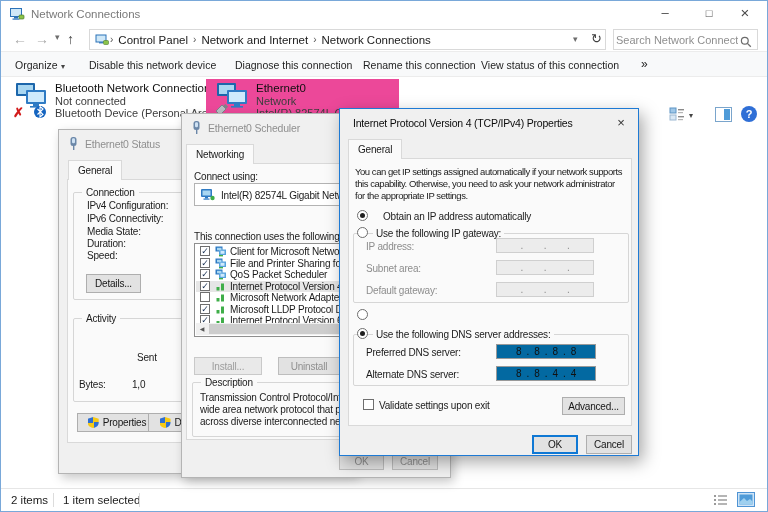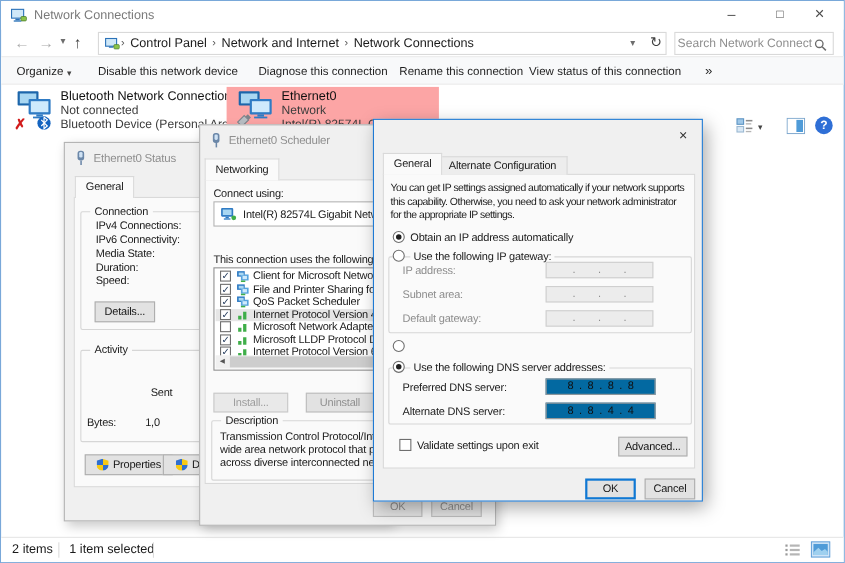--- a/index.html
+++ b/index.html
@@ -15,21 +15,21 @@
   .addr{position:absolute;left:88px;top:28px;width:517px;height:21px;background:#fff;border:1px solid #d9d9d9;display:flex;align-items:center;font-size:11.5px;color:#1a1a1a}
   .crumb{padding:0 4px;white-space:nowrap}
   .csep{color:#555;font-size:10px;padding:0 1px}
   .search{position:absolute;left:612px;top:28px;width:145px;height:21px;background:#fff;border:1px solid #d9d9d9}
   .search input{border:0;outline:0;width:122px;height:17px;margin:1px 0 0 2px;font:11px "Liberation Sans",sans-serif;color:#333;background:transparent}
   .search input::placeholder{color:#8f8f8f}
   .toolbar{position:absolute;left:0;top:50px;width:766px;height:26px;background:#f8f9fa;border-top:1px solid #ececec;border-bottom:1px solid #ececec}
   .tbtxt{position:absolute;top:7px;font-size:10.5px;color:#1f1f1f;white-space:nowrap}
   
   .item{position:absolute;top:78px;height:42px}
-  .item.sel{background:#fca5a5}
+  .item.sel{background:#ec4899}
   .iname{position:absolute;font-size:11.5px;color:#101010;white-space:nowrap}
   .isub{position:absolute;font-size:11px;color:#3d3d3d;white-space:nowrap}
   .sbar{position:absolute;left:0;bottom:0;width:766px;height:23px;background:#fff;border-top:1px solid #e6e6e6;font-size:11.5px;color:#1a1a1a}
   .sdiv{position:absolute;top:4px;width:1px;height:14px;background:#dcdcdc}
   
   .dlg{position:absolute;background:#f0f0f0;letter-spacing:-0.2px;font-size:10px}
   .dlg.inact{border:1px solid #b4b4b4;box-shadow:3px 4px 10px rgba(0,0,0,.22)}
   .dlg.act{border:1px solid #1e7ad4;box-shadow:4px 6px 16px rgba(0,0,0,.35)}
   .dtext{position:absolute;font-size:10.5px;white-space:nowrap}
   .inact .dtext{color:#8f8f8f}
@@ -217,21 +217,21 @@
           </svg>
       </span>
       <span class="dtext" style="left:26px;top:8px">Ethernet0 Status</span>
     </div>
     <div class="tab" style="left:9px;top:30px">General</div>
     <div class="page" style="left:8px;top:49px;width:282px;height:264px"></div>
 
     <div class="group" style="left:14px;top:62px;width:268px;height:108px">
       <span class="glabel">Connection</span>
     </div>
-    <span class="lbl" style="left:28px;top:70px">IPv4 Connections:</span>
+    <span class="lbl" style="left:28px;top:70px">IPv4 Configuration:</span>
     <span class="lbl" style="left:28px;top:83px">IPv6 Connectivity:</span>
     <span class="lbl" style="left:28px;top:96px">Media State:</span>
     <span class="lbl" style="left:28px;top:108px">Duration:</span>
     <span class="lbl" style="left:28px;top:120px">Speed:</span>
     <div class="btn" style="left:27px;top:144px;width:55px;height:19px">Details...</div>
 
     <div class="group" style="left:14px;top:188px;width:268px;height:84px">
       <span class="glabel">Activity</span>
     </div>
     <span class="lbl" style="left:78px;top:222px">Sent</span>
@@ -358,32 +358,32 @@
     <span class="lbl" style="left:18px;top:278px">Transmission Control Protocol/Internet</span>
     <span class="lbl" style="left:18px;top:290px">wide area network protocol that provid</span>
     <span class="lbl" style="left:18px;top:302px">across diverse interconnected network</span>
 
     <div class="btn grayed" style="left:157px;top:338px;width:45px;height:18px">OK</div>
     <div class="btn grayed" style="left:210px;top:338px;width:46px;height:18px">Cancel</div>
   </div>
 
   <div class="dlg act" style="left:338px;top:107px;width:300px;height:348px;z-index:30">
     <div class="abs" style="left:0;top:0;right:0;height:28px">
+      <span class="dtext" style="left:13px;top:8px">Internet Protocol Version 4 (TCP/IPv4) Properties</span>
       <span class="dclose" style="right:8px;top:7px">×</span>
     </div>
     <div class="tab" style="left:8px;top:30px">General</div>
-    <div class="tab off" style="left:58px;top:33px">Alternate Configuration</div>
     <div class="page" style="left:8px;top:49px;width:284px;height:268px"></div>
 
     <span class="lbl tight" style="left:15px;top:57px">You can get IP settings assigned automatically if your network supports</span>
     <span class="lbl tight" style="left:15px;top:69px">this capability. Otherwise, you need to ask your network administrator</span>
     <span class="lbl tight" style="left:15px;top:81px">for the appropriate IP settings.</span>
 
     <span class="radio on" style="left:17px;top:101px"></span>
-    <span class="lbl" style="left:33px;top:102px">Obtain an IP address automatically</span>
+    <span class="lbl" style="left:43px;top:102px">Obtain an IP address automatically</span>
 
     <div class="group" style="left:13px;top:124px;width:276px;height:70px"></div>
     <span class="radio" style="left:17px;top:118px"></span>
     <span class="lbl" style="left:33px;top:119px;background:#fafafa;padding:0 3px">Use the following IP gateway:</span>
 
     <span class="lbl gray" style="left:26px;top:132px">IP address:</span>
     <div class="fld dis" style="left:156px;top:129px;width:98px;height:15px">.        .        .</div>
     <span class="lbl gray" style="left:26px;top:154px">Subnet area:</span>
     <div class="fld dis" style="left:156px;top:151px;width:98px;height:15px">.        .        .</div>
     <span class="lbl gray" style="left:26px;top:176px">Default gateway:</span>

